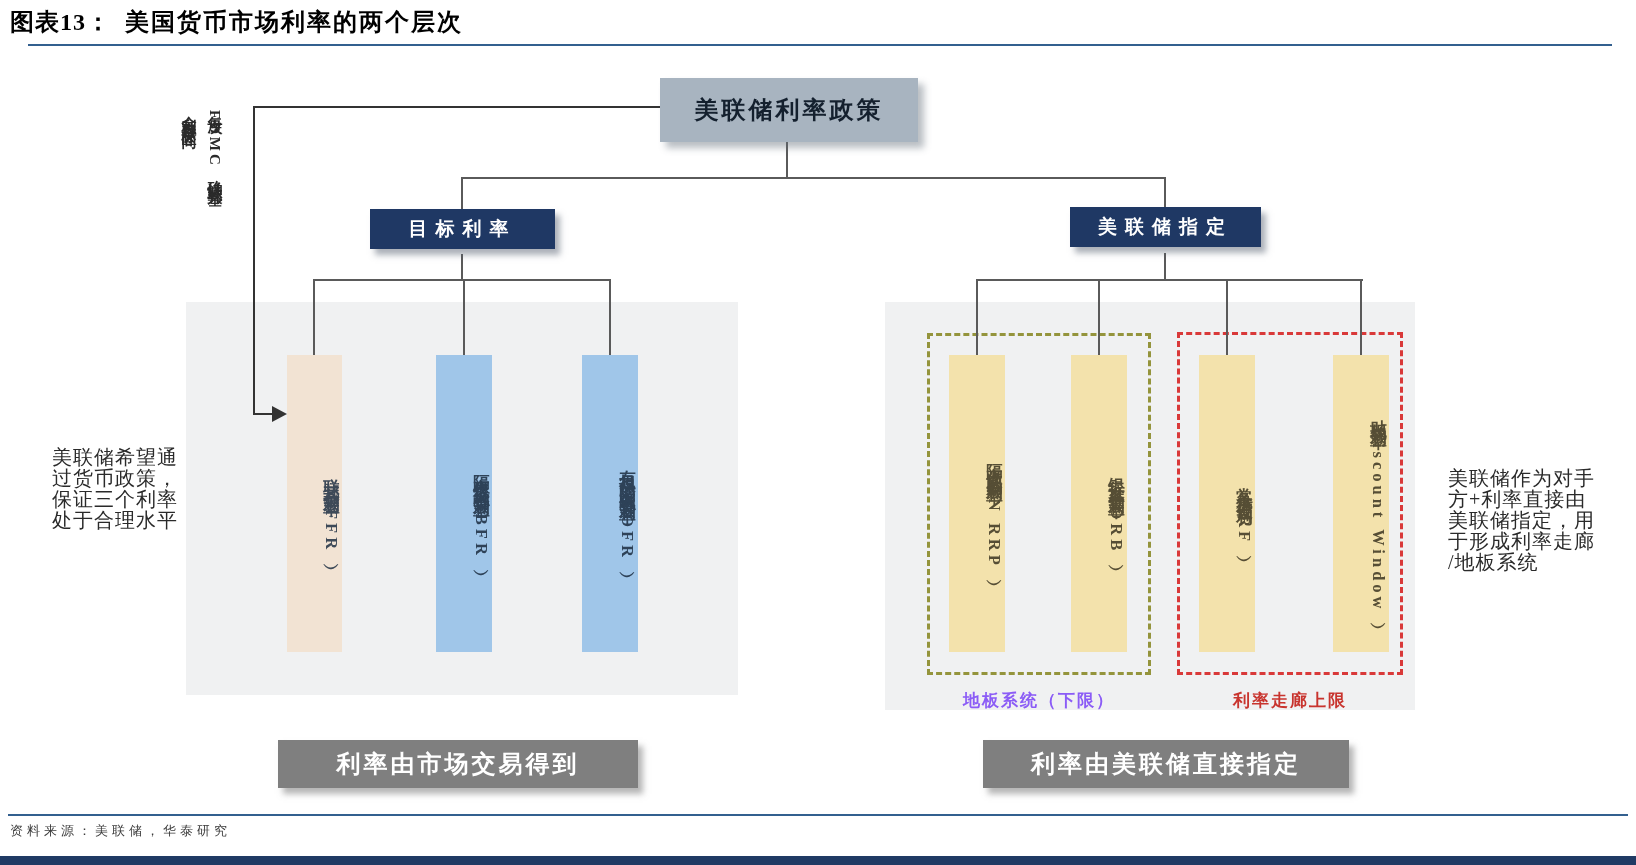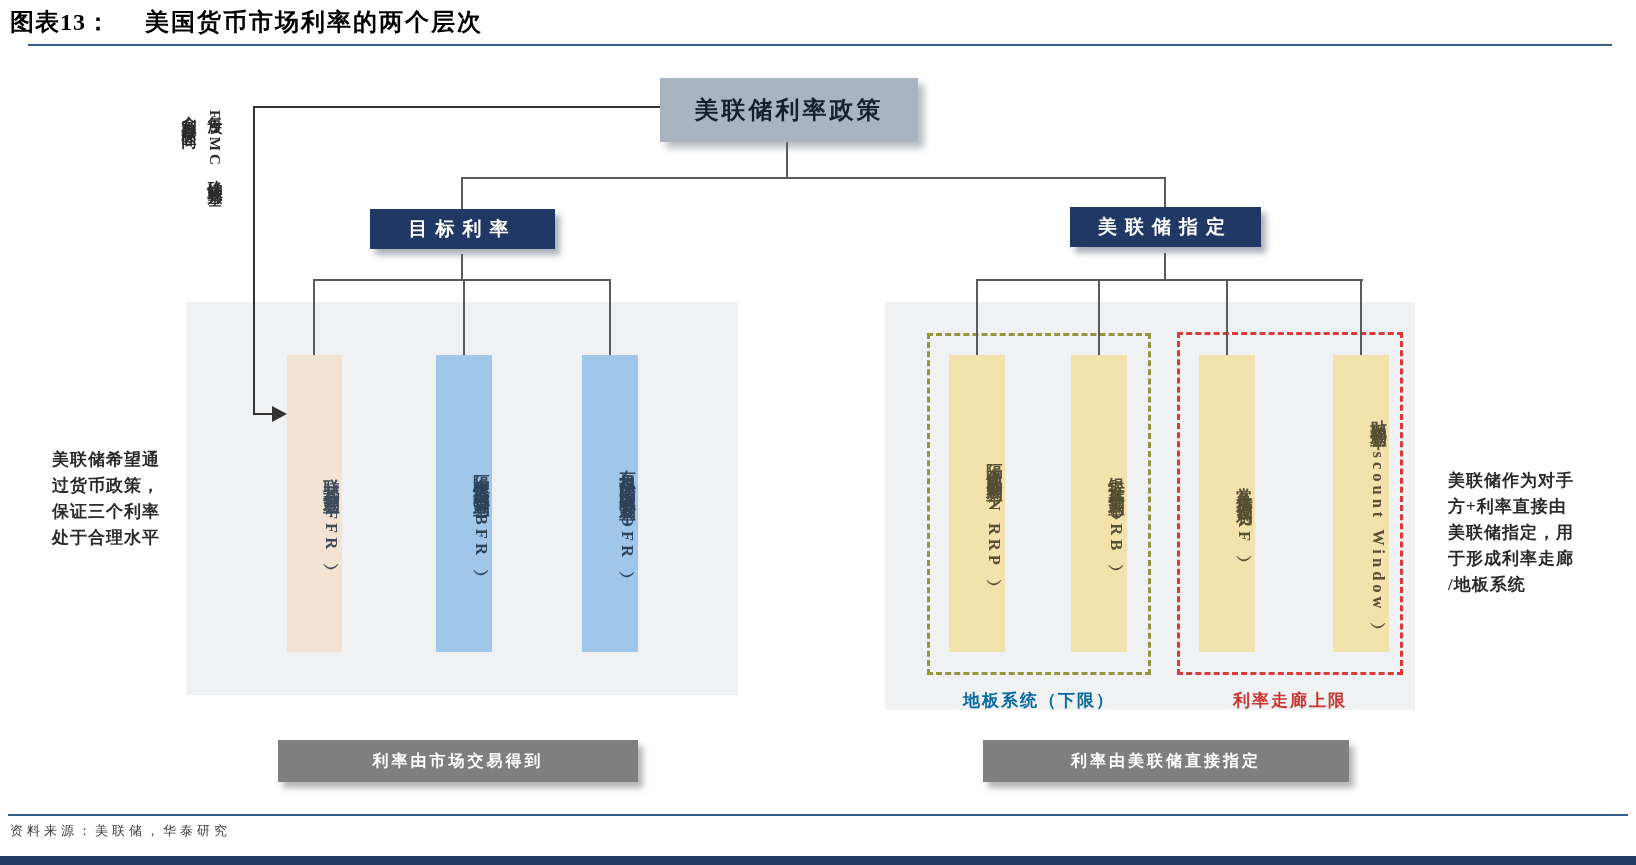--- a/index.html
+++ b/index.html
@@ -3,21 +3,21 @@
 <meta charset="utf-8">
 <style>
   * { margin:0; padding:0; box-sizing:border-box; }
   html,body { width:1636px; height:865px; background:#fff; overflow:hidden; }
   body { font-family:"Liberation Serif","DejaVu Serif",serif; position:relative; }
   #canvas { position:absolute; left:0; top:0; width:1636px; height:865px; }
 
   
   .fig-header { position:absolute; left:10px; top:6px; font-size:24px; font-weight:bold; color:#000; }
   .fig-header .fig-label { letter-spacing:1px; }
-  .fig-header .fig-title { margin-left:34px; letter-spacing:2px; }
+  .fig-header .fig-title { margin-left:14px; letter-spacing:2px; }
   .rule { position:absolute; height:2px; background:#33608f; box-shadow:0 3px 0 -1px #9db9d4; }
   .rule-top { left:28px; top:44px; width:1584px; }
   .rule-bottom { left:8px; top:814px; width:1620px; }
   .bottom-bar { position:absolute; left:0; bottom:0; width:1636px; height:9px; background:#203a64; }
 
   
   .panel { position:absolute; background:#f0f1f2; }
   .panel-left { left:186px; top:302px; width:552px; height:393px; }
   .panel-right { left:885px; top:302px; width:530px; height:408px; }
 
@@ -54,34 +54,34 @@
   .vb-iorb { left:1071px; }
   .vb-srf  { left:1199px; }
   .vb-dw   { left:1333px; }
 
   
   .dashed { position:absolute; background:transparent; }
   .dash-floor   { left:927px;  top:333px; width:224px; height:342px; border:3px dashed #94943c; }
   .dash-ceiling { left:1177px; top:332px; width:226px; height:343px; border:3px dashed #d93939; }
   .dash-label { position:absolute; top:689px; font-size:17px; font-weight:bold;
     text-align:center; letter-spacing:2px; }
-  .lbl-floor   { left:927px;  width:224px; color:#0369a1; }
+  .lbl-floor   { left:927px;  width:224px; color:#8b5cf6; }
   .lbl-ceiling { left:1177px; width:226px; color:#c8342e; }
 
   
-  .caption-box { position:absolute; top:740px; height:42px; background:#7f7f7f;
+  .caption-box { position:absolute; top:740px; height:48px; background:#7f7f7f;
     box-shadow:5px 6px 6px rgba(110,110,110,.5);
     display:flex; align-items:center; justify-content:center;
-    font-size:16px; font-weight:bold; color:#fff; letter-spacing:3px; }
+    font-size:24px; font-weight:bold; color:#fff; letter-spacing:3px; }
   .cap-left  { left:278px; width:360px; }
   .cap-right { left:983px; width:366px;font-family:Liberation Mono, monospace; }
 
   
-  .note { position:absolute; font-size:17px; color:#2a2a2a; line-height:26px;
-    white-space:pre-line; font-weight:bold; letter-spacing:1px; }
+  .note { position:absolute; font-size:20px; color:#2a2a2a; line-height:21px;
+    white-space:pre-line; font-weight:normal; letter-spacing:1px; }
   .note-left  { left:52px;  top:447px; width:145px; }
   .note-right { left:1448px; top:468px; width:180px; }
   .fomc-note { position:absolute; left:176px; top:104px; height:210px;
     writing-mode:vertical-rl; text-orientation:mixed;
     font-size:15px; font-weight:bold; color:#2a2a2a; letter-spacing:3px; }
   .fomc-note > div { line-height:26px; }
 
   
   .source-line { position:absolute; left:10px; top:822px; font-size:13px;
     color:#3c3c3c; letter-spacing:4px; }

